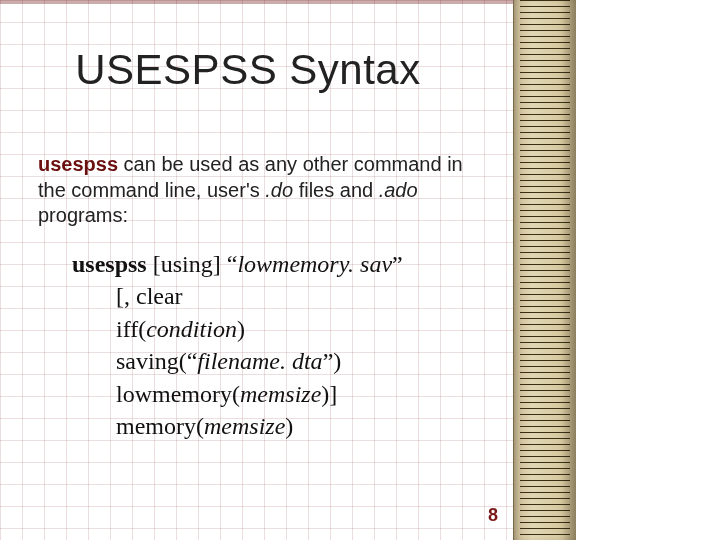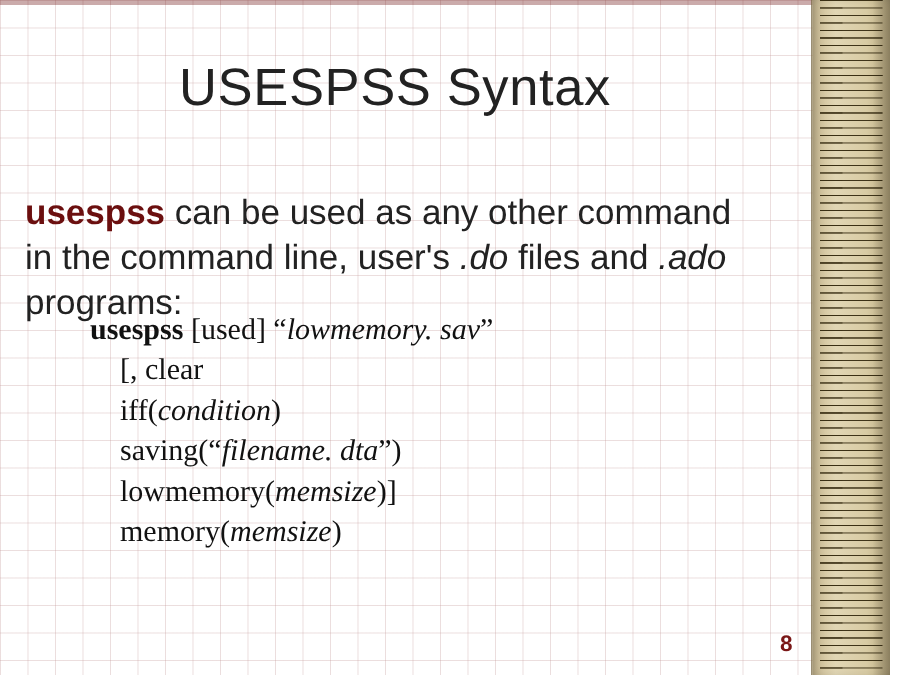--- a/index.html
+++ b/index.html
@@ -1,16 +1,16 @@
 <!DOCTYPE html>
 <html><head>
 <meta charset="utf-8">
 <style>
   html,body{margin:0;padding:0;width:720px;height:540px;overflow:hidden;font-family:Georgia,'Times New Roman',serif;}
-  .slide{position:relative;width:712px;height:540px;background:#fff;}
+  .slide{position:relative;width:576px;height:540px;background:#fff;}
   
   .grid{
     position:absolute;left:0;top:0;right:0;bottom:0;
     background-image:
       linear-gradient(to right, rgba(200,160,160,0.35) 1px, transparent 1px),
       linear-gradient(to bottom, rgba(200,160,160,0.35) 1px, transparent 1px);
     background-size:22px 22px;
   }
   
   .ruler{
@@ -39,53 +39,53 @@
     background:linear-gradient(to right,rgba(0,0,0,0) ,rgba(0,0,0,0.25));
   }
   
   .topbar{position:absolute;left:0;top:0;right:62px;height:4px;background:#6b0f0f;opacity:0.35;}
   
   .title{
     position:absolute;left:0;right:80px;top:46px;text-align:center;
     font-family:Arial,Helvetica,sans-serif;font-size:42px;color:#222;letter-spacing:0.5px;
   }
   .intro{
-    position:absolute;left:20px;right:100px;top:152px;
-    font-family:Arial,Helvetica,sans-serif;font-size:28px;color:#222;line-height:1.28;
+    position:absolute;left:38px;right:100px;top:152px;
+    font-family:Arial,Helvetica,sans-serif;font-size:20px;color:#222;line-height:1.28;
   }
   .intro .cmd{color:#6b0f0f;font-weight:bold;}
   .intro .ital{font-style:italic;}
   .syntax{
     position:absolute;left:72px;top:248px;
     font-size:24px;color:#111;line-height:1.35;
   }
   .syntax .b{font-weight:bold;}
   .syntax .i{font-style:italic;}
-  .indent{margin-left:24px;}
+  .indent{margin-left:44px;}
   .pagenum{
     position:absolute;right:78px;bottom:14px;
     font-family:Arial,Helvetica,sans-serif;font-weight:bold;color:#7a1717;font-size:18px;
   }
 </style>
 </head>
 <body>
 
 <div class="slide">
   <div class="grid"></div>
   <div class="topbar"></div>
 
   <div class="title">USESPSS Syntax</div>
 
   <div class="intro">
     <span class="cmd">usespss</span><span> can be used as any other command in the command line, user's </span><span class="ital">.do</span><span> files and </span><span class="ital">.ado</span><span> programs:</span>
   </div>
 
   <div class="syntax">
     <div>
-      <span class="b">usespss </span><span>[used] “</span><span class="i">lowmemory. sav</span><span>”</span>
+      <span class="b">usespss </span><span>[using] “</span><span class="i">lowmemory. sav</span><span>”</span>
     </div>
     <div class="indent">
       <span>[, clear</span>
     </div>
     <div class="indent">
       <span>iff(</span><span class="i">condition</span><span>)</span>
     </div>
     <div class="indent">
       <span>saving(“</span><span class="i">filename. dta</span><span>”)</span>
     </div>

